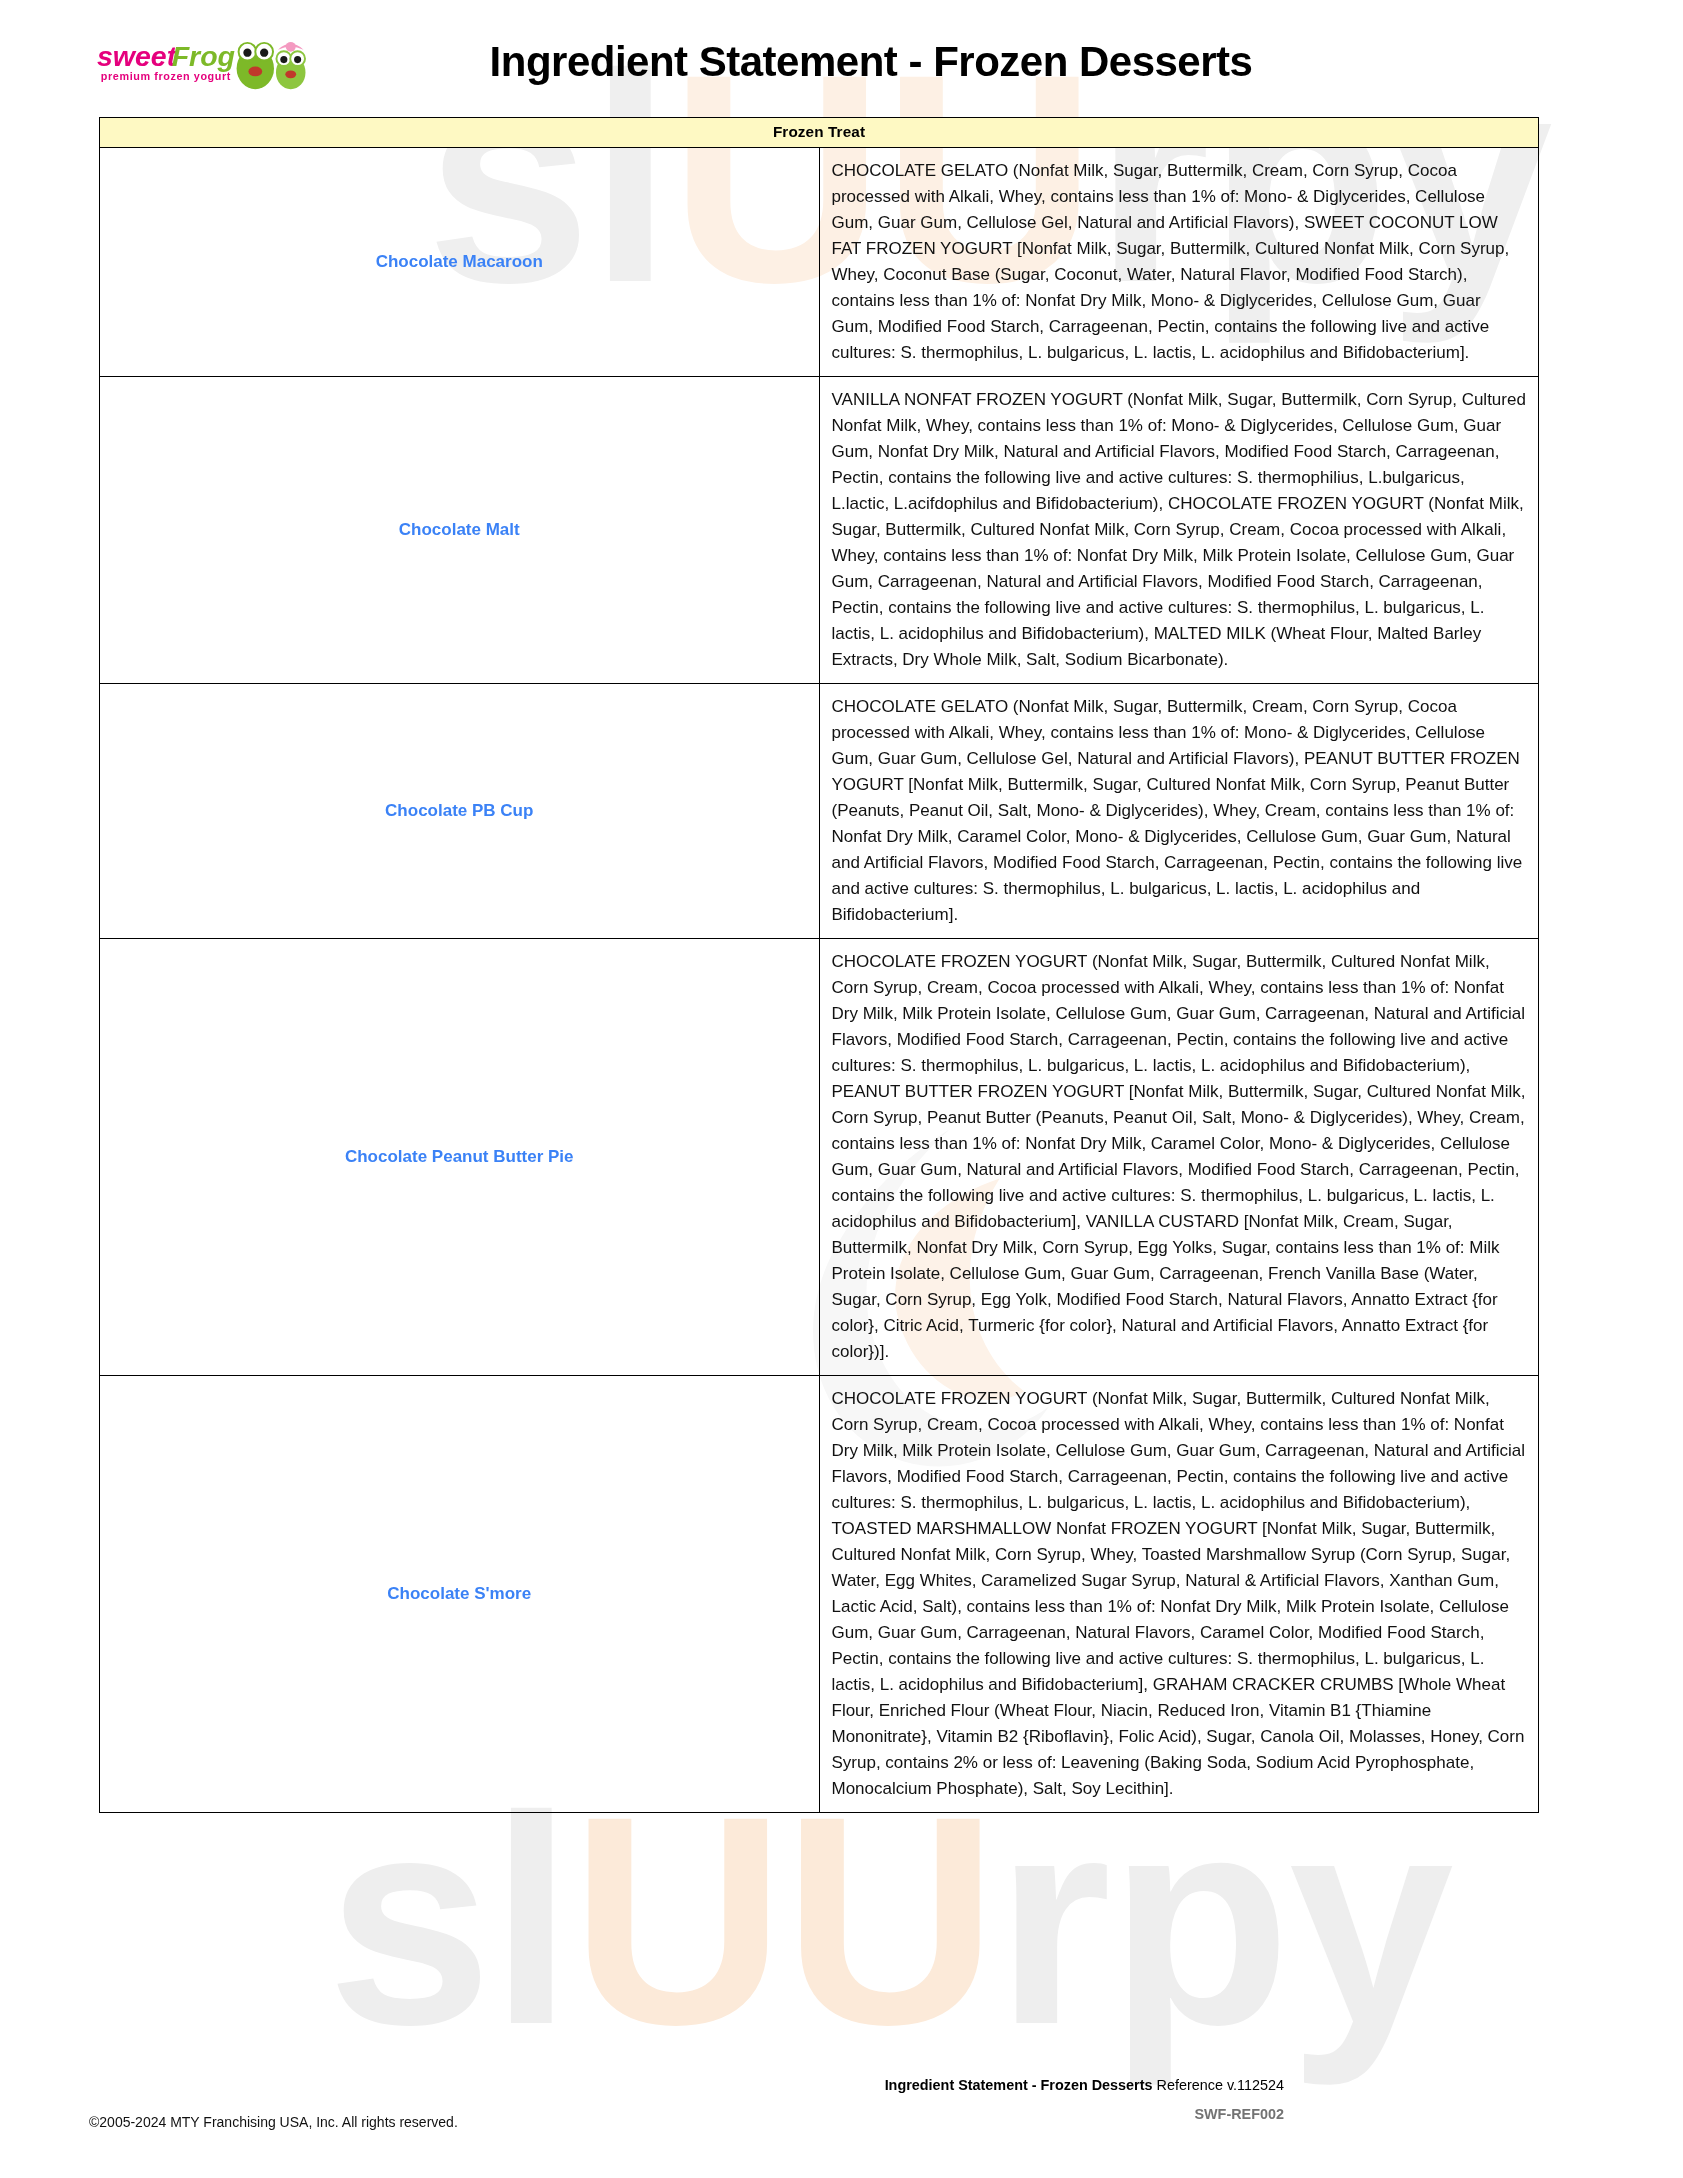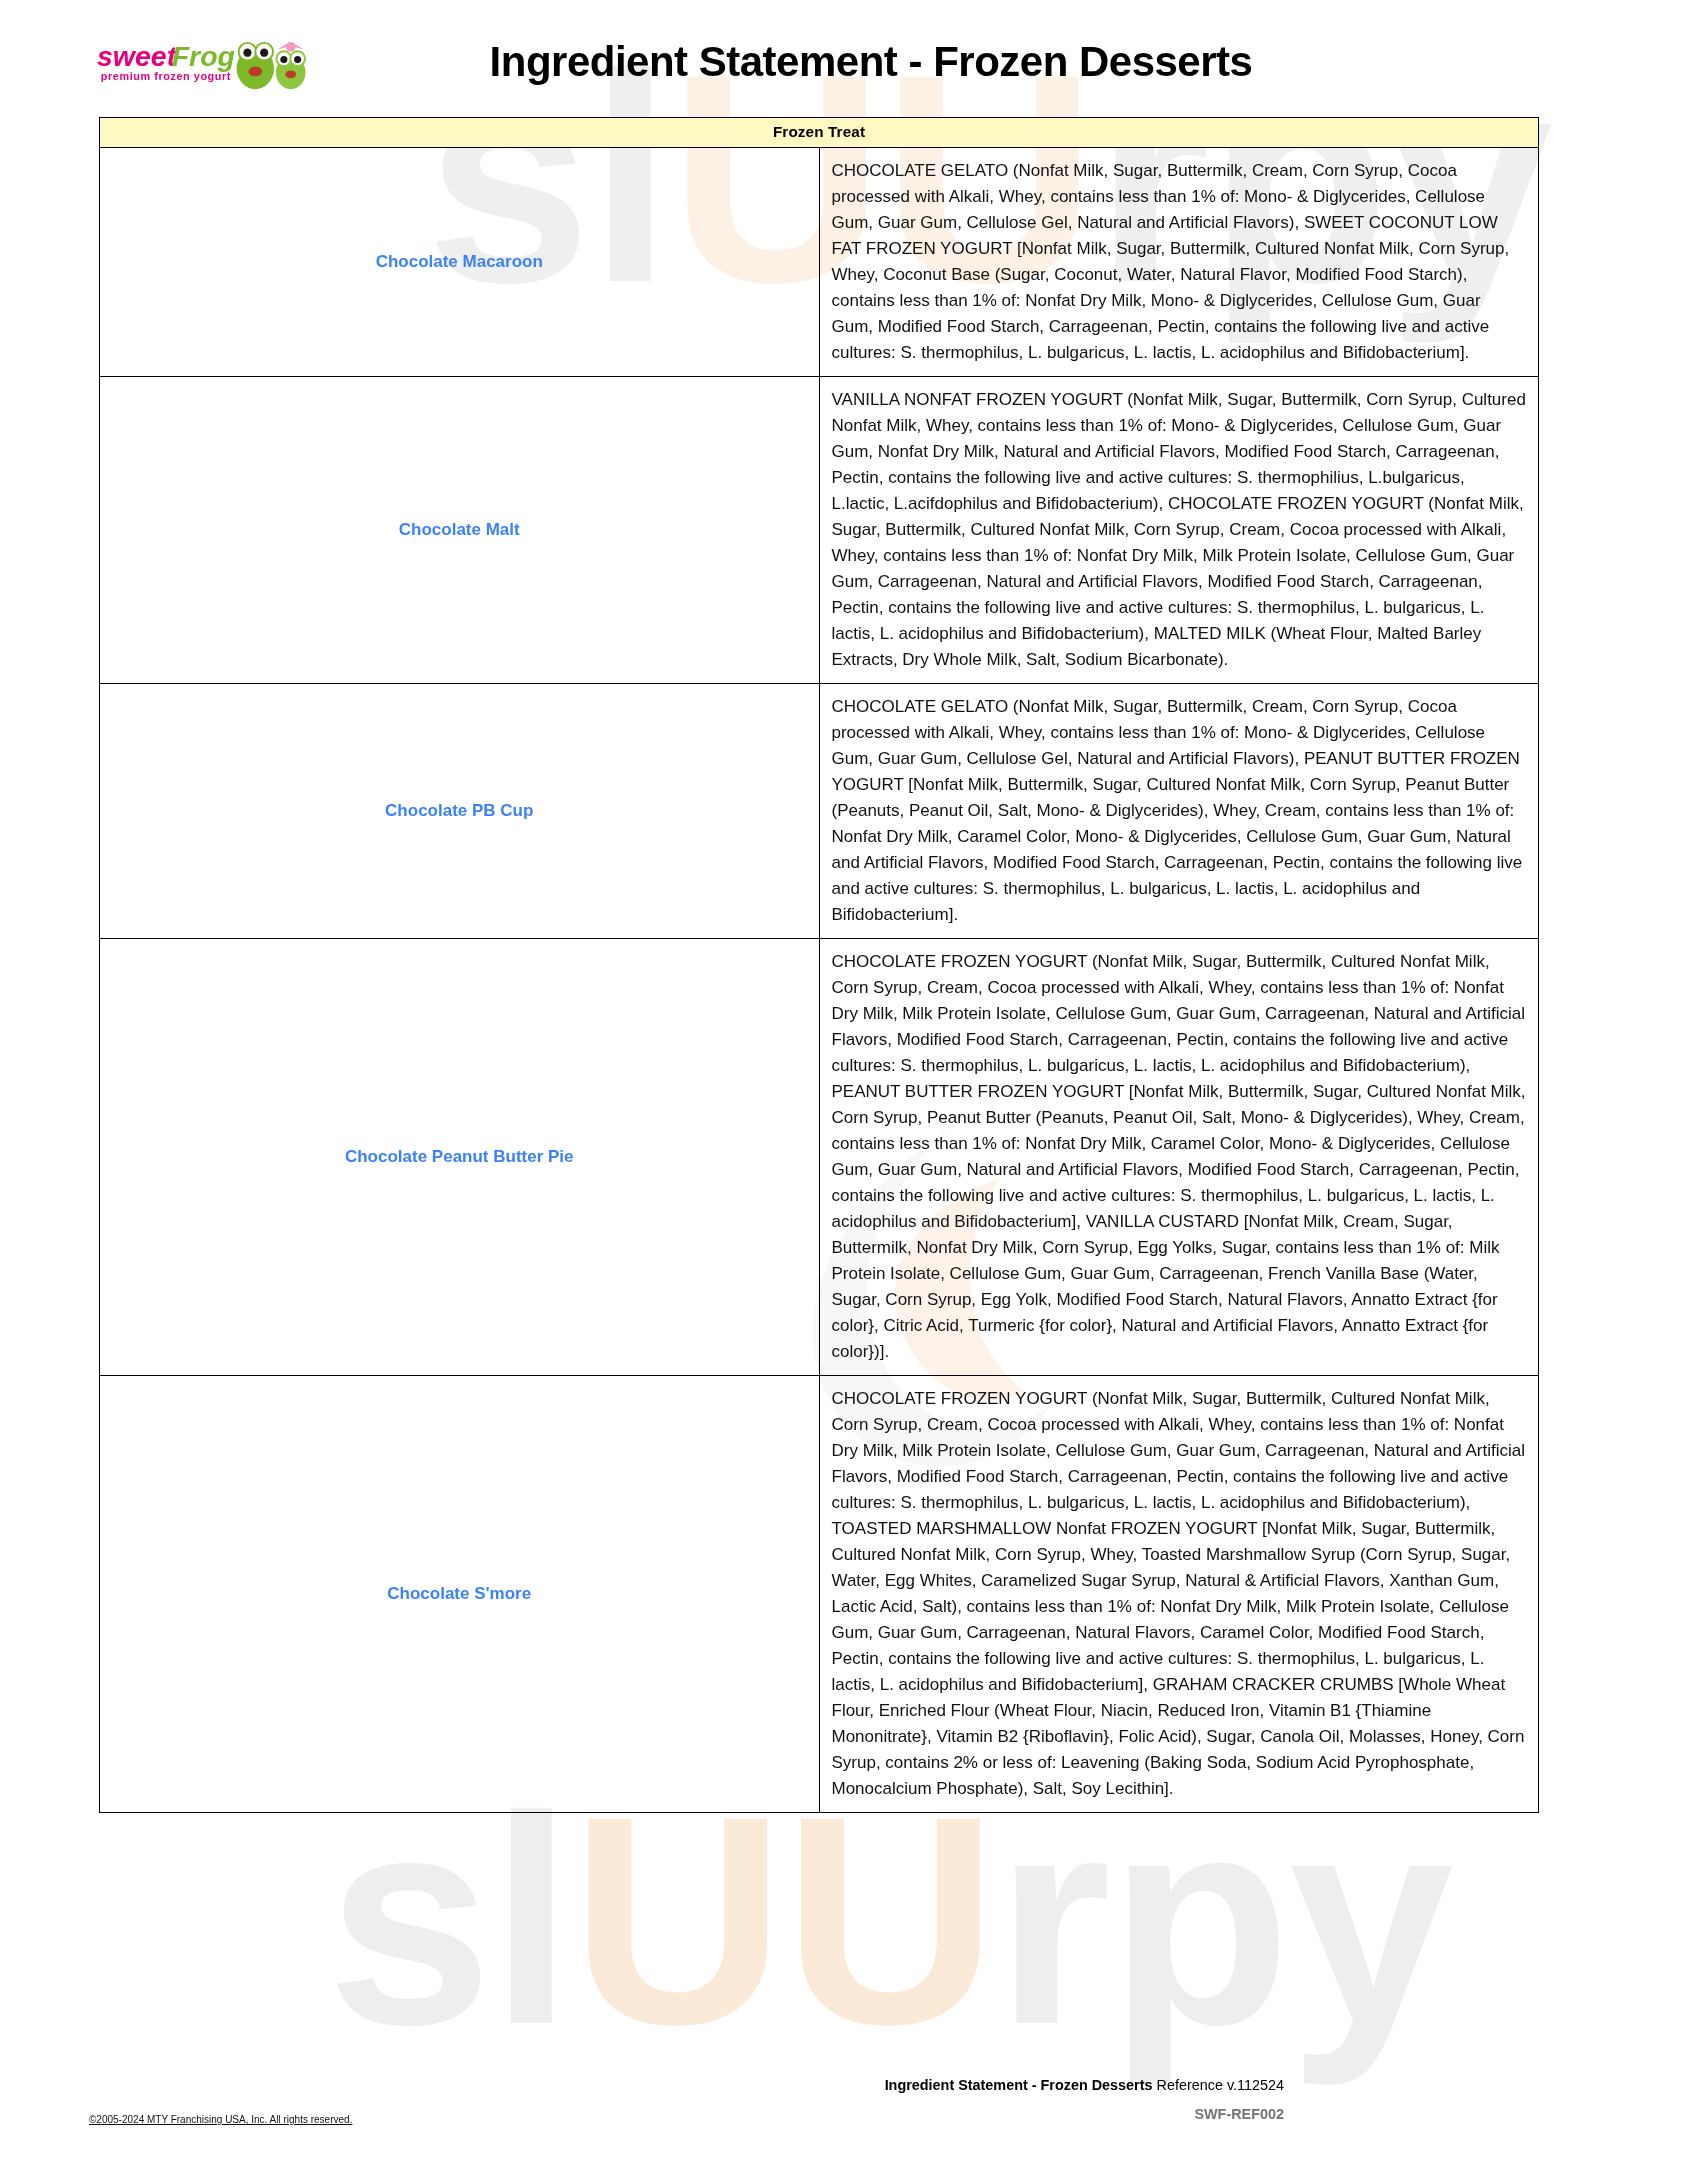--- a/index.html
+++ b/index.html
@@ -165,24 +165,23 @@
   .footer-code {
     font-size: 14.4px;
     font-weight: 700;
     color: #737373;
     margin-top: 4px;
   }
   .footer-left {
     position: absolute;
     left: 89px;
     top: 89px;
-    font-size: 10px;
+    font-size: 14px;
     color: #111111;
     white-space: nowrap;
-    text-decoration: underline;
   }
 </style>
 </head>
 <body>
 
 <div class="watermark-layer">
   <div class="wm-text wm-top">sl<span class="u-hl">UU</span>rpy</div>
   <svg class="wm-swirl" viewBox="0 0 420 430" aria-hidden="true">
     <path fill="currentColor" d="M200 10 C120 80 90 180 140 260 C175 315 250 330 300 290 C260 350 180 370 120 330 C60 290 40 200 90 120 C120 70 160 35 200 10 Z"></path>
     <path fill="#fdf2e8" d="M250 60 C200 140 215 230 275 275 C230 300 170 270 150 210 C128 145 175 85 250 60 Z"></path>

